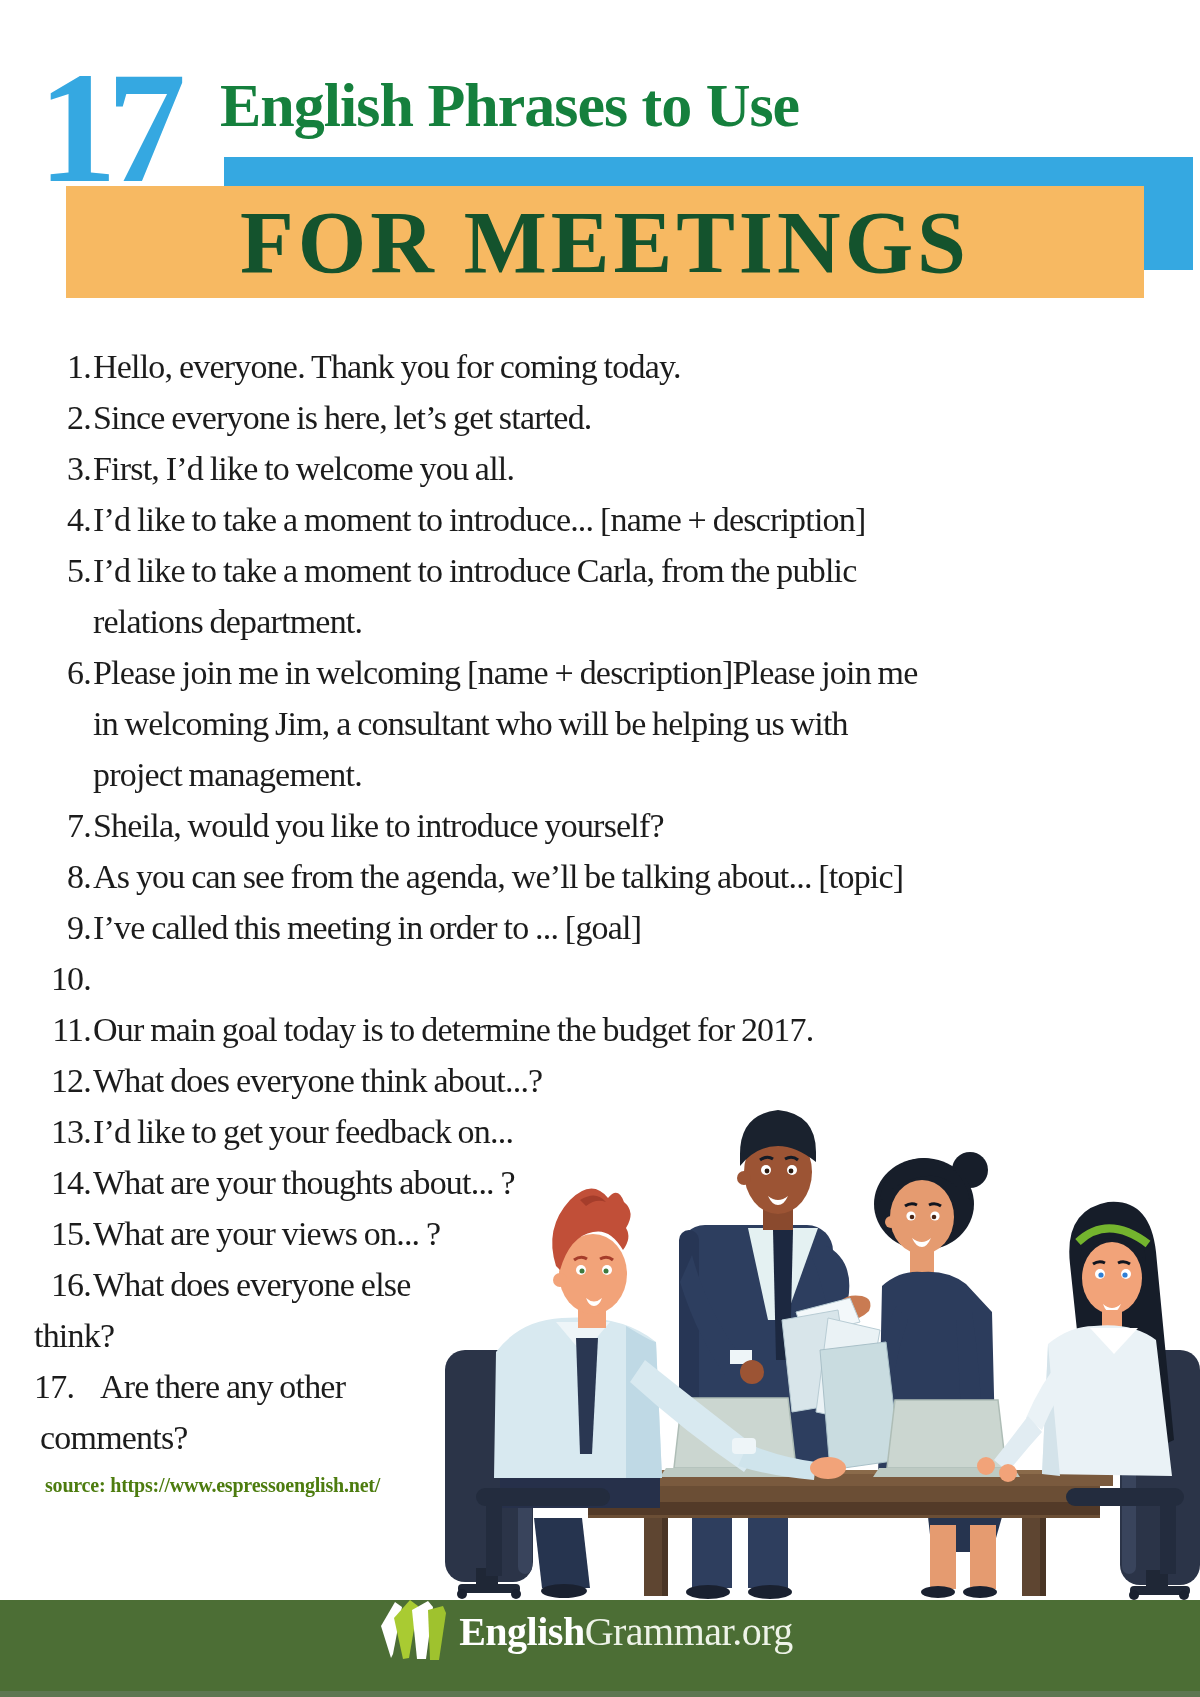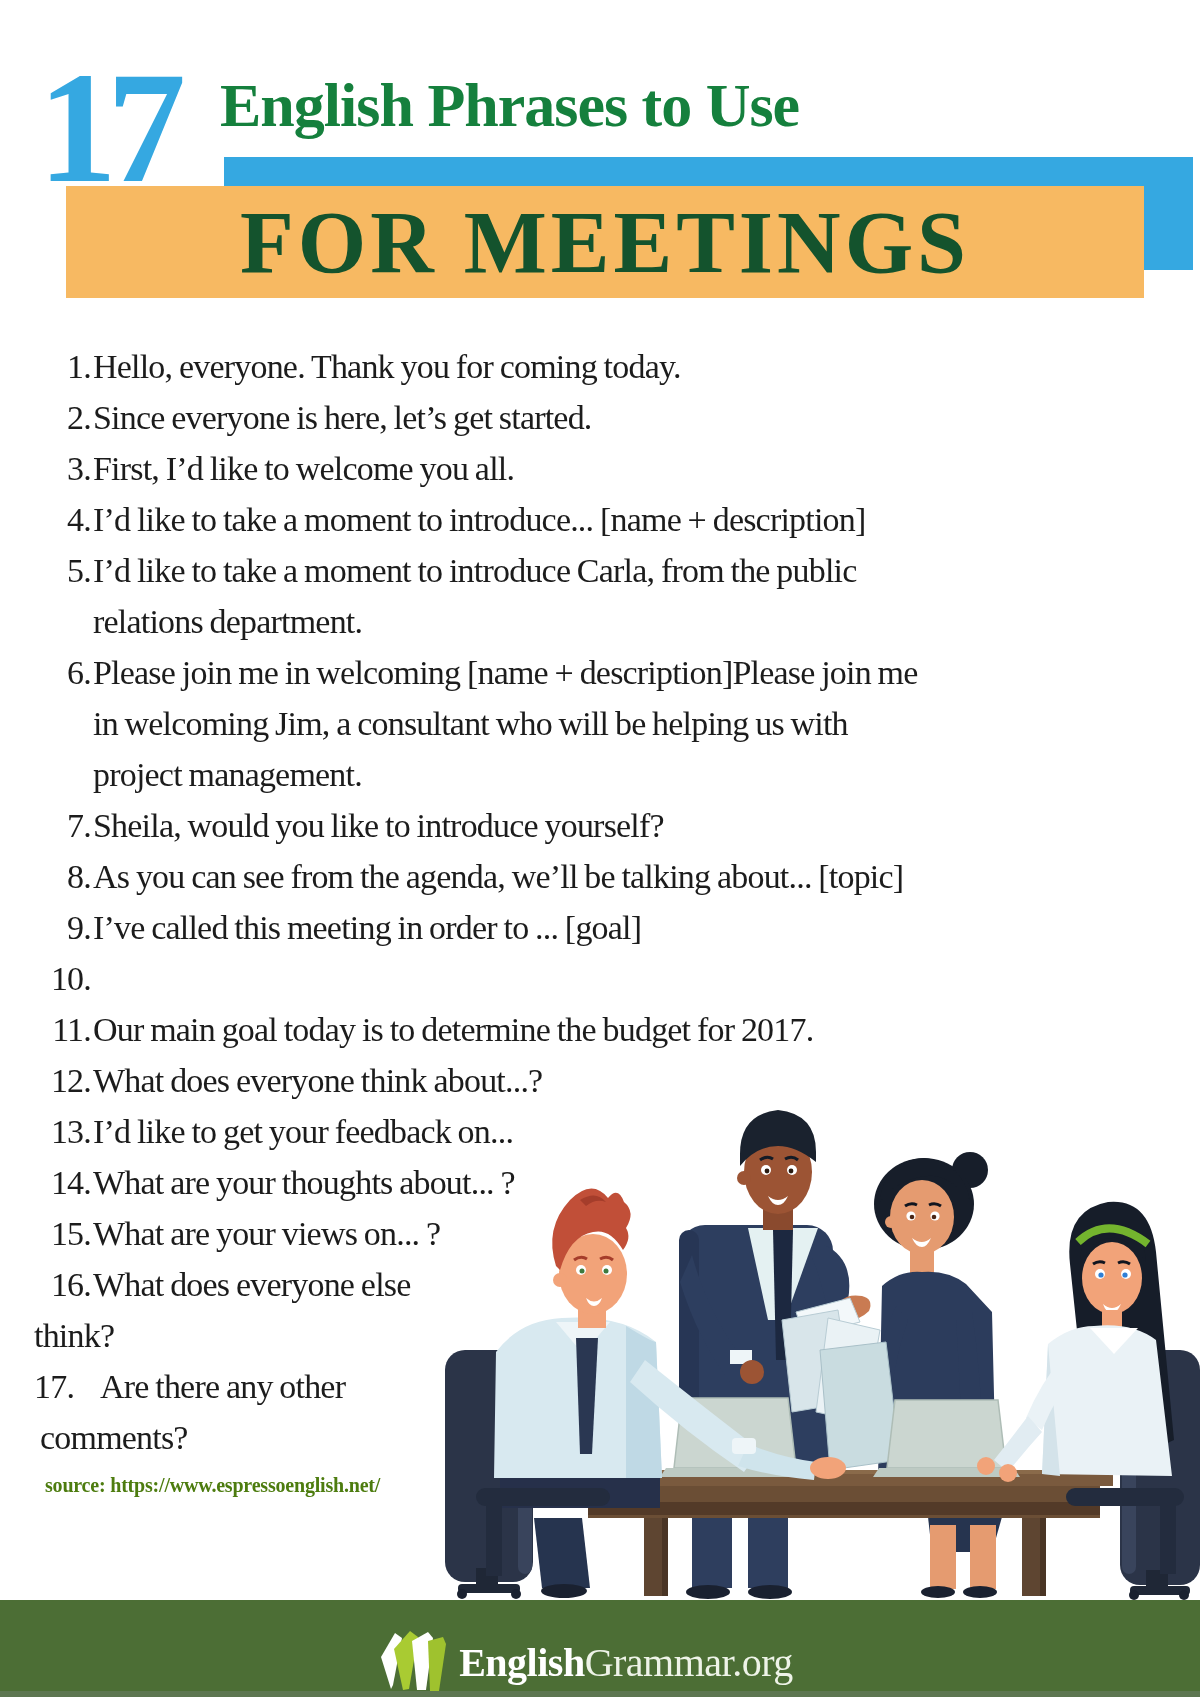--- a/index.html
+++ b/index.html
@@ -42,21 +42,21 @@
   
   .source {
     position:absolute; left:45px; top:1474px; font-size:20px; font-weight:bold;
     letter-spacing:-0.2px; color:#4d7c0f;
   }
   
   .illu { position:absolute; left:430px; top:1020px; width:770px; height:580px; }
   
   .footer {
     position:absolute; left:0; top:1600px; width:1200px; height:97px; background:#4c6e35;
-    display:flex; align-items:flex-end; justify-content:center;
+    display:flex; align-items:flex-start; justify-content:center;
   }
   .logo { display:flex; align-items:center; gap:8px; transform:translateX(-14px); margin-top:-4px; }
   .logo-text { font-size:40px; color:#ffffff; white-space:nowrap; letter-spacing:-0.5px; }
   .logo-bold { font-weight:bold; color:#ffffff; }
   .logo-light { font-weight:normal; color:#eef3e8; }
   .bottom-strip { position:absolute; left:0; bottom:0; width:100%; height:6px; background:#5d7651; }
 </style>
 </head>
 <body>
 

